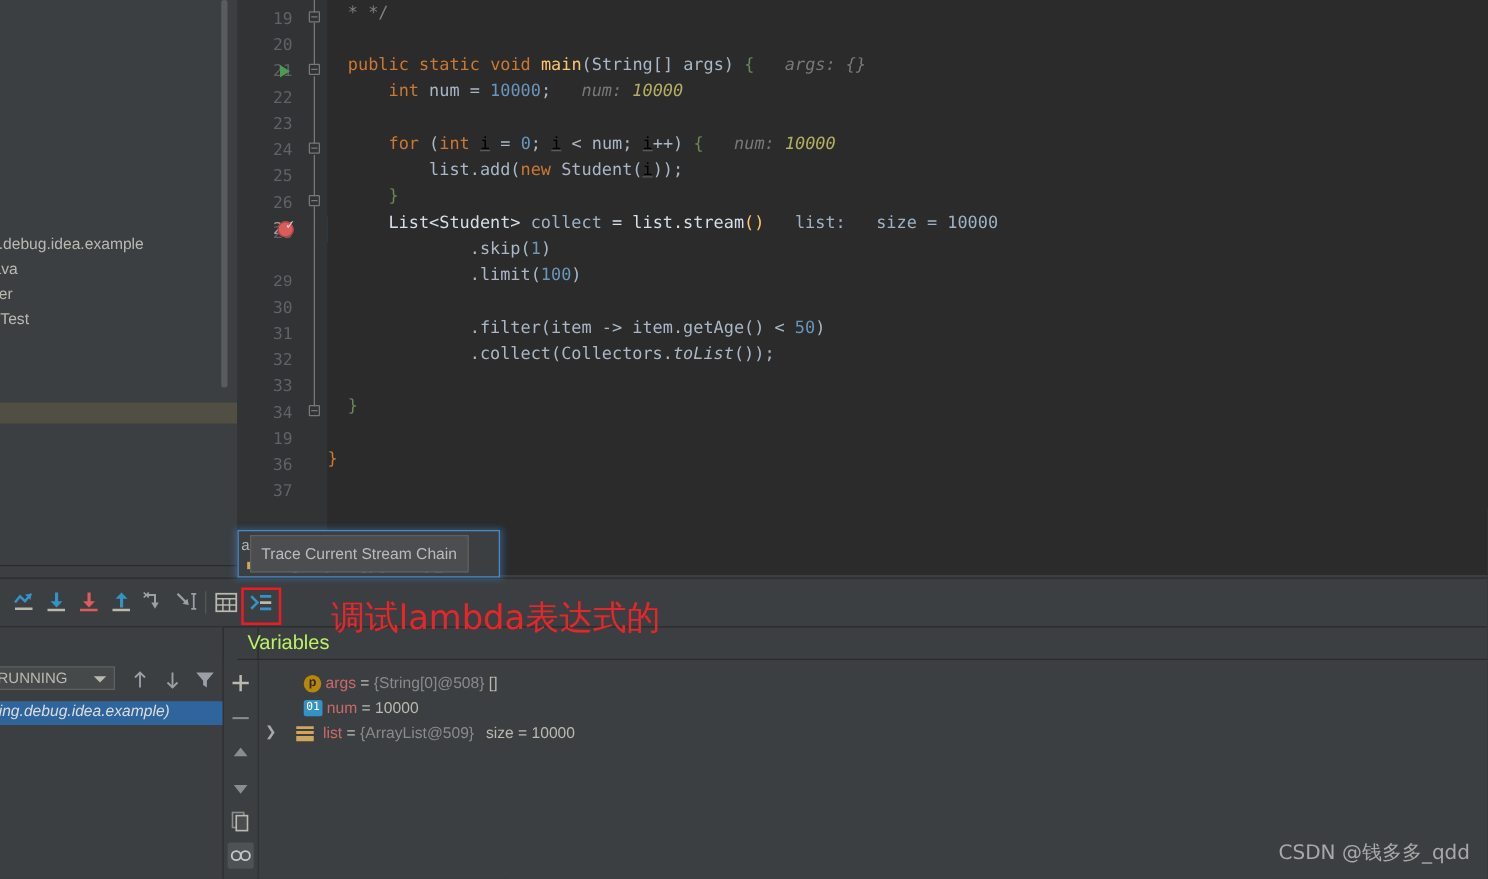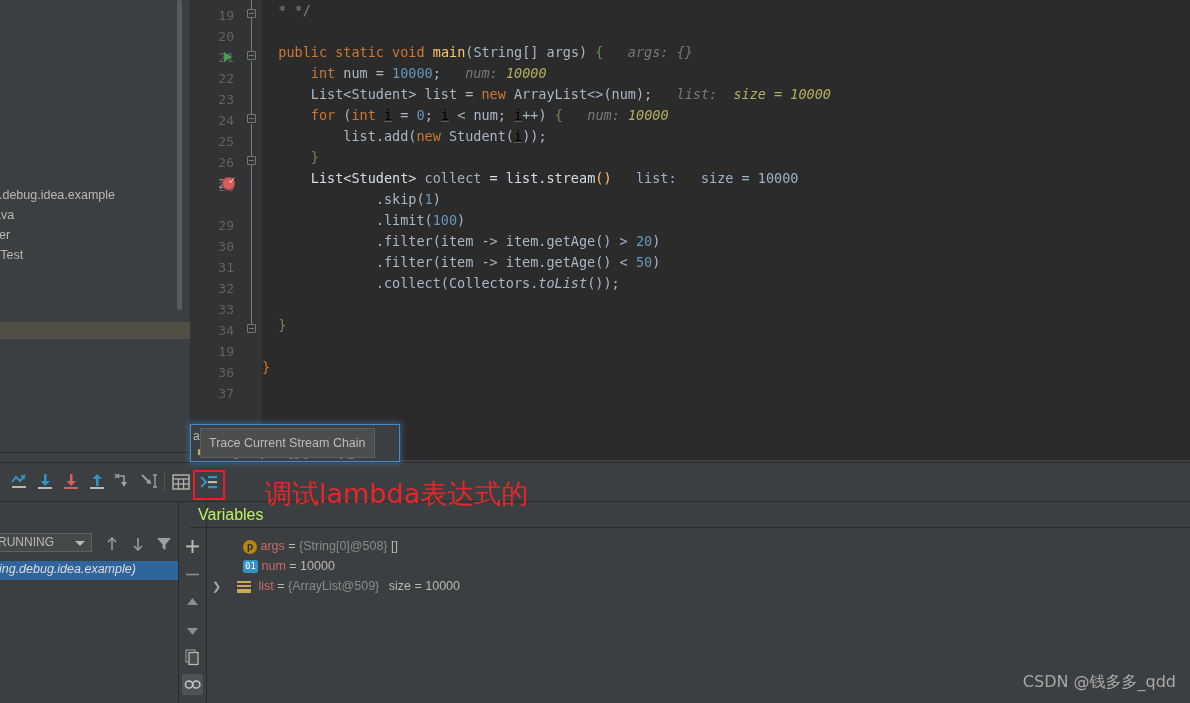--- a/index.html
+++ b/index.html
@@ -287,21 +287,21 @@
     <div class="lnum" style="top:5px;">19</div>
     <div class="lnum" style="top:26px;">20</div>
     <div class="lnum" style="top:47px;">21</div>
     <div class="lnum" style="top:68px;">22</div>
     <div class="lnum" style="top:89px;">23</div>
     <div class="lnum" style="top:110px;">24</div>
     <div class="lnum" style="top:131px;">25</div>
     <div class="lnum" style="top:152px;">26</div>
     <div class="lnum cur" style="top:173px;">27</div>
     <div class="lnum" style="top:176px;">28</div>
-    <div class="lnum" style="top:215px;">29</div>
+    <div class="lnum" style="top:215px;font-family:Liberation Mono, monospace;">29</div>
     <div class="lnum" style="top:236px;">30</div>
     <div class="lnum" style="top:257px;">31</div>
     <div class="lnum" style="top:278px;">32</div>
     <div class="lnum" style="top:299px;">33</div>
     <div class="lnum" style="top:320px;">34</div>
     <div class="lnum" style="top:341px;">19</div>
     <div class="lnum" style="top:362px;">36</div>
     <div class="lnum" style="top:383px;">37</div>
 
     <div class="run-arrow" style="left:34px; top:52px;"></div>
@@ -321,28 +321,26 @@
 
     <div class="indent-guide green" style="left:104px; top:63px; height:230px;"></div>
     <div class="indent-guide" style="left:130px; top:126px; height:42px;"></div>
     <div class="indent-guide" style="left:130px; top:184px; height:112px;"></div>
 
     <div class="code-area">
       <div class="line" style="top:0px;"><span class="txt">  </span><span class="cmt">* */</span></div>
       <div class="line" style="top:21px;"></div>
       <div class="line" style="top:42px;"><span class="txt">  </span><span class="kw">public</span><span class="txt"> </span><span class="kw">static</span><span class="txt"> </span><span class="kw">void</span><span class="txt"> </span><span class="meth">main</span><span class="txt">(String[] args) </span><span class="grn">{</span><span class="txt">   </span><span class="hint">args: {}</span></div>
       <div class="line" style="top:63px;"><span class="txt">      </span><span class="kw">int</span><span class="txt"> num = </span><span class="num">10000</span><span class="txt">;   </span><span class="hint">num: </span><span class="hintval">10000</span></div>
-      <div class="line" style="top:84px;"><span class="txt">      List&lt;Student&gt; list = </span><span class="kw">new</span><span class="txt"> ArrayList&lt;&gt;(num);   </span><span class="hint">list:  </span><span class="hintval">size = 10000</span></div>
       <div class="line" style="top:105px;"><span class="txt">      </span><span class="kw">for</span><span class="txt"> (</span><span class="kw">int</span><span class="txt"> </span><span class="underl">i</span><span class="txt"> = </span><span class="num">0</span><span class="txt">; </span><span class="underl">i</span><span class="txt"> &lt; num; </span><span class="underl">i</span><span class="txt">++) </span><span class="grn">{</span><span class="txt">   </span><span class="hint">num: </span><span class="hintval">10000</span></div>
       <div class="line" style="top:126px;"><span class="txt">          list.add(</span><span class="kw">new</span><span class="txt"> Student(</span><span class="underl">i</span><span class="txt">));</span></div>
       <div class="line" style="top:147px;"><span class="txt">      </span><span class="grn">}</span></div>
       <div class="line" style="top:168px;"><span class="hl-txt">      List&lt;Student&gt; </span><span class="hl-dim">collect</span><span class="hl-txt"> = list.stream</span><span class="hl-meth">()</span><span class="hl-txt">   </span><span class="hl-dim">list:   size = 10000</span></div>
       <div class="line" style="top:189px;"><span class="txt">              .skip(</span><span class="num">1</span><span class="txt">)</span></div>
       <div class="line" style="top:210px;"><span class="txt">              .limit(</span><span class="num">100</span><span class="txt">)</span></div>
-      <div class="line" style="top:231px;"><span class="txt">              .filter(item -&gt; item.getAge() &gt; </span><span class="num">20</span><span class="txt">)</span></div>
       <div class="line" style="top:252px;"><span class="txt">              .filter(item -&gt; item.getAge() &lt; </span><span class="num">50</span><span class="txt">)</span></div>
       <div class="line" style="top:273px;"><span class="txt">              .collect(Collectors.</span><span class="txt static-it">toList</span><span class="txt">());</span></div>
       <div class="line" style="top:294px;"></div>
       <div class="line" style="top:315px;"><span class="txt">  </span><span class="grn">}</span></div>
       <div class="line" style="top:336px;"></div>
       <div class="line" style="top:357px;"><span class="brc-y">}</span></div>
       <div class="line" style="top:378px;"></div>
     </div>
   </div>
 

